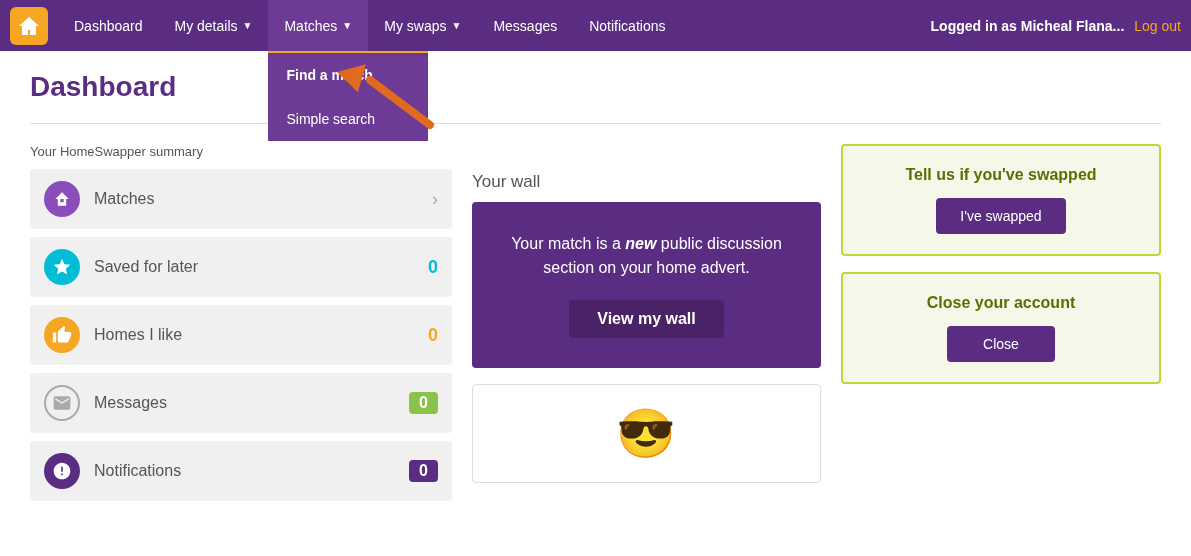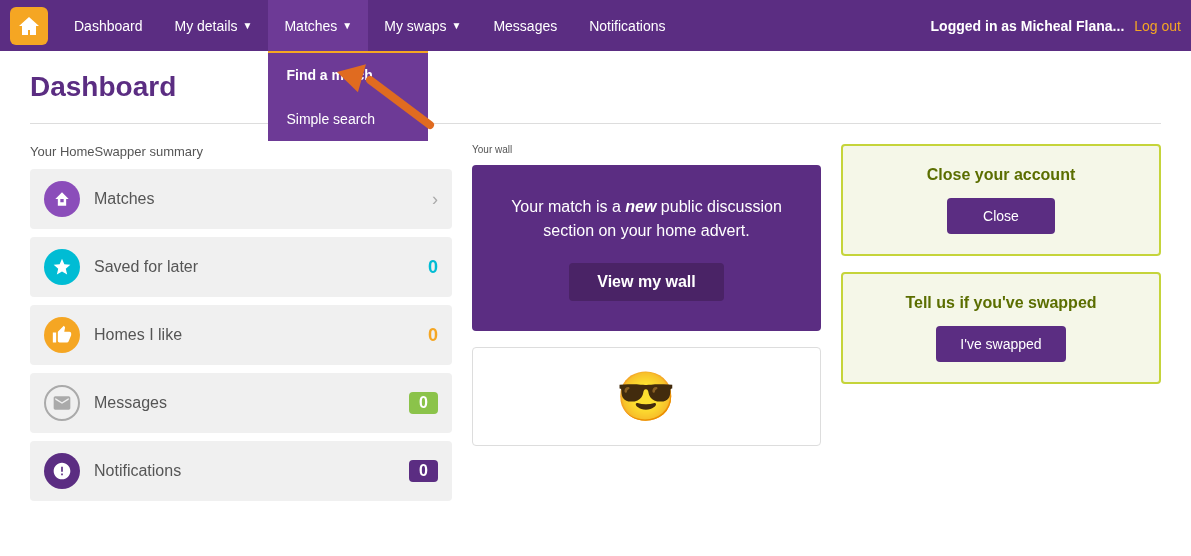--- a/index.html
+++ b/index.html
@@ -149,23 +149,24 @@
       font-weight: bold;
     }
     .chevron-right {
       color: #aaa;
       font-size: 18px;
       margin-left: 8px;
     }
 
     
     .wall-section-title {
-      font-size: 10px;
+      font-size: 17px;
       color: #555;
       margin-bottom: 10px;
+      margin-top: 28px;
     }
     .wall-box {
       background: #5b2d82;
       border-radius: 4px;
       padding: 30px 20px;
       text-align: center;
       color: white;
       margin-bottom: 16px;
     }
     .wall-box p { font-size: 16px; line-height: 1.5; margin-bottom: 20px; }
@@ -350,23 +351,23 @@
         </p>
         <button class="view-wall-btn">View my wall</button>
       </div>
       <div class="badges-box">
         <span class="badge-emoji">😎</span>
       </div>
     </div>
 
     <div class="col-right">
       <div class="right-card">
+        <div class="right-card-title">Tell us if you've swapped</div>
+        <button class="ive-swapped-btn">I've swapped</button>
+      </div>
+      <div class="right-card">
         <div class="right-card-title">Close your account</div>
         <button class="close-btn">Close</button>
       </div>
-      <div class="right-card">
-        <div class="right-card-title">Tell us if you've swapped</div>
-        <button class="ive-swapped-btn">I've swapped</button>
-      </div>
     </div>
 
   </div>
 </div>
 
 </body></html>

